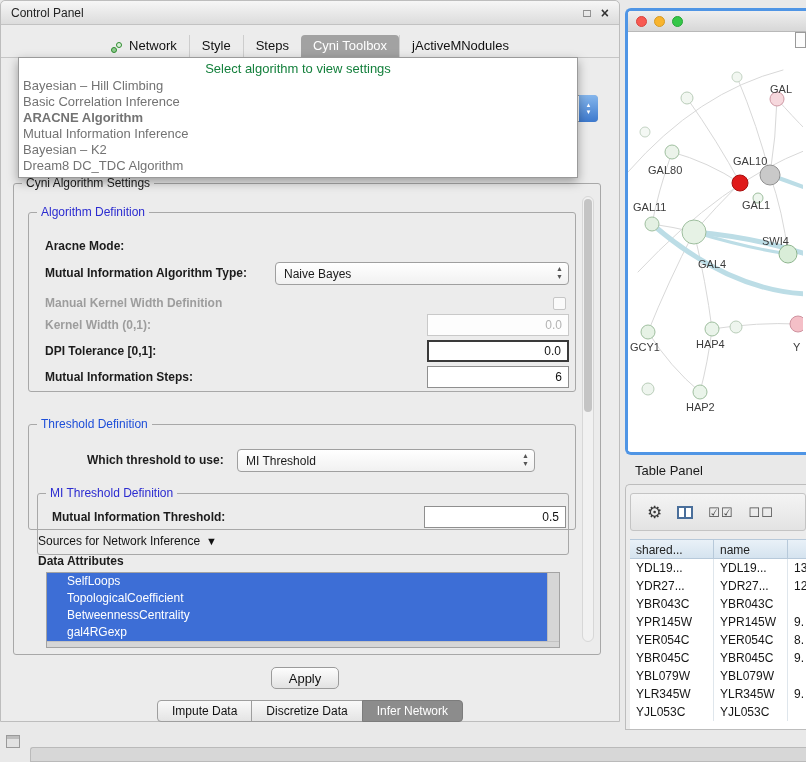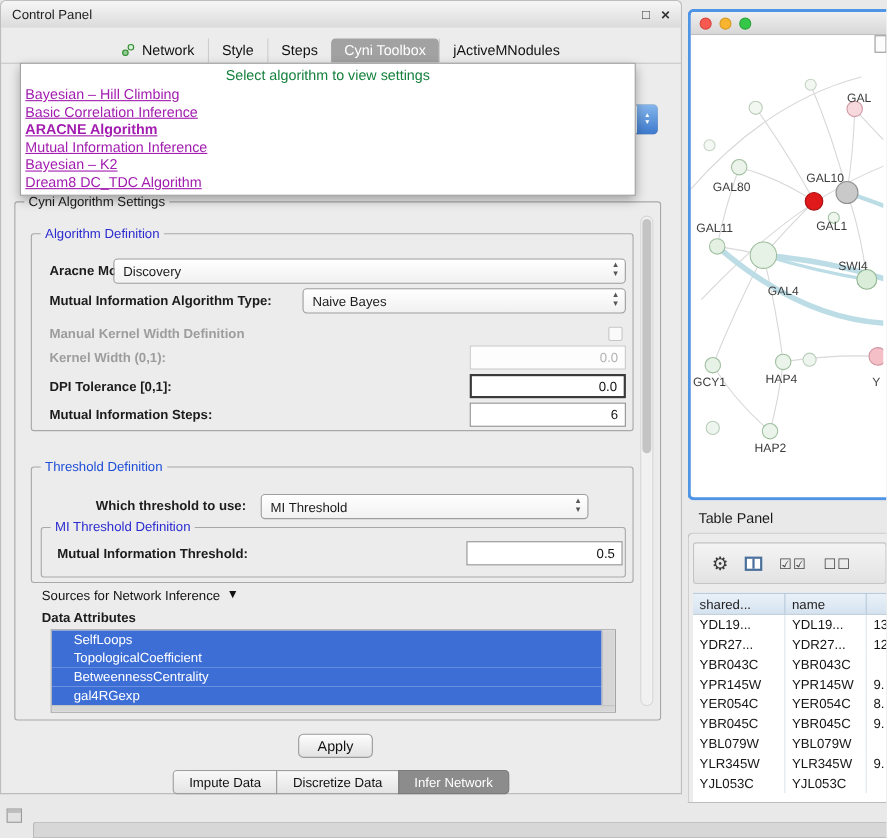--- a/index.html
+++ b/index.html
@@ -15,42 +15,42 @@
   .cp-titlebar { height:24px; display:flex; align-items:center; padding:0 10px;
         background:linear-gradient(#f6f6f6,#dcdcdc); border-bottom:1px solid #c2c2c2;
         border-radius:5px 5px 0 0; font-size:12px; color:#222; }
   .cp-winbtns { margin-left:auto; display:flex; gap:10px; align-items:center; }
   .cp-btn { font-size:12px; color:#333; cursor:default; }
   .cp-btn.close { font-weight:bold; font-size:14px; line-height:12px; }
 
   .cp-tabbar { position:absolute; left:0; right:0; top:32px; height:25px;
         display:flex; justify-content:center; align-items:flex-end;
         border-bottom:1px solid #c6c6c6; }
-  .cp-tab { display:flex; align-items:center; gap:7px; padding:3px 12px 4px;
+  .cp-tab { display:flex; align-items:flex-end; gap:7px; padding:3px 12px 4px;
         font-size:13px; color:#111; border-left:1px solid #cdcdcd; background:transparent; }
   .cp-tab:first-child { border-left:none; }
   .cp-tab.active { background:#a2a2a2; color:#fff; border-radius:4px 4px 0 0; border-left:none; }
   .net-tab-icon { position:relative; width:11px; height:11px; display:inline-block; }
   .net-tab-icon::before { content:""; position:absolute; left:0; bottom:0; width:4px; height:4px;
         border:1px solid #2e8b2e; background:#8fcb8f; border-radius:50%; }
   .net-tab-icon::after { content:""; position:absolute; right:0; top:0; width:4px; height:4px;
         border:1px solid #2e8b2e; background:#d8f0d8; border-radius:50%; }
 
   
   .group { position:absolute; border:1px solid #a8a8a8; border-radius:3px; }
   .group-title { position:absolute; top:-8px; left:8px; background:#ececec; padding:0 4px;
         font-size:12px; white-space:nowrap; }
   .t-black { color:#1a1a1a; }
   .t-blue  { color:#2b2bd0; }
   .t-green { color:#1d4ed8; }
 
   .settings-group { left:12px; top:182px; width:588px; height:472px; }
   .algo-group { left:14px; top:28px; width:548px; height:180px; }
   .thr-group  { left:14px; top:240px; width:548px; height:106px; }
-  .mit-group  { left:8px;  top:54px;  width:532px; height:46px; }
+  .mit-group  { left:8px;  top:68px;  width:532px; height:62px; }
 
   .lbl { position:absolute; left:16px; font-weight:bold; font-size:12px; line-height:23px;
          color:#1c1c1c; white-space:nowrap; }
   .lbl.dis { color:#9d9d9d; }
 
   .combo { position:absolute; height:23px; background:linear-gradient(#ffffff,#f1f1f1);
         border:1px solid #9f9f9f; border-radius:4px; display:flex; align-items:center;
         padding:0 20px 0 8px; font-size:12px; }
   .combo-arrows { position:absolute; right:5px; top:2px; display:flex; flex-direction:column;
         line-height:8px; font-size:7px; color:#555; }
@@ -91,22 +91,22 @@
         background:linear-gradient(#f9f9f9,#e4e4e4); }
   .seg:first-child { border-radius:4px 0 0 4px; margin-left:0; }
   .seg:last-child { border-radius:0 4px 4px 0; }
   .seg.active { background:#8c8c8c; color:#fff; border-color:#7c7c7c; }
 
   
   .popup { position:absolute; left:18px; top:57px; width:560px; z-index:60;
         background:#fff; border:1px solid #9a9a9a; box-shadow:0 4px 10px rgba(0,0,0,.35);
         padding-bottom:3px; }
   .popup-placeholder { text-align:center; color:#15803d; font-size:13px; padding:3px 0 2px; }
-  .popup-item { font-size:13px; height:16px; line-height:16px; padding-left:4px; color:#a21caf;
-        white-space:nowrap;text-decoration:underline; }
+  .popup-item { font-size:13px; height:16px; line-height:16px; padding-left:4px; color:#737373;
+        white-space:nowrap; }
   .popup-item.selected { font-weight:bold; }
 
   .combo-sliver { position:absolute; left:488px; top:95px; width:110px; height:27px; z-index:10;
         background:#fff; border:1px solid #9f9f9f; border-radius:4px; }
   .sliver-btn { position:absolute; right:-1px; top:-1px; width:19px; height:27px;
         background:linear-gradient(#85b6ec,#3d79cd); border-radius:0 4px 4px 0;
         display:flex; flex-direction:column; align-items:center; justify-content:center;
         font-size:6px; color:#fff; line-height:7px; }
 
   
@@ -192,27 +192,20 @@
         </div>
       </div>
 
     <div class="group settings-group">
       <span class="group-title t-black">Cyni Algorithm Settings</span>
 
       <div class="group algo-group">
         <span class="group-title t-blue">Algorithm Definition</span>
 
         <span class="lbl" style="top:22px">Aracne Mode:</span>
-        <div class="combo" style="left:74px; top:22px; width:466px">
-          <span>Discovery</span>
-          <span class="combo-arrows">
-              <span>▲</span>
-              <span>▼</span>
-            </span>
-        </div>
 
         <span class="lbl" style="top:49px">Mutual Information Algorithm Type:</span>
         <div class="combo" style="left:246px; top:49px; width:294px">
           <span>Naive Bayes</span>
           <span class="combo-arrows">
               <span>▲</span>
               <span>▼</span>
             </span>
         </div>
 

